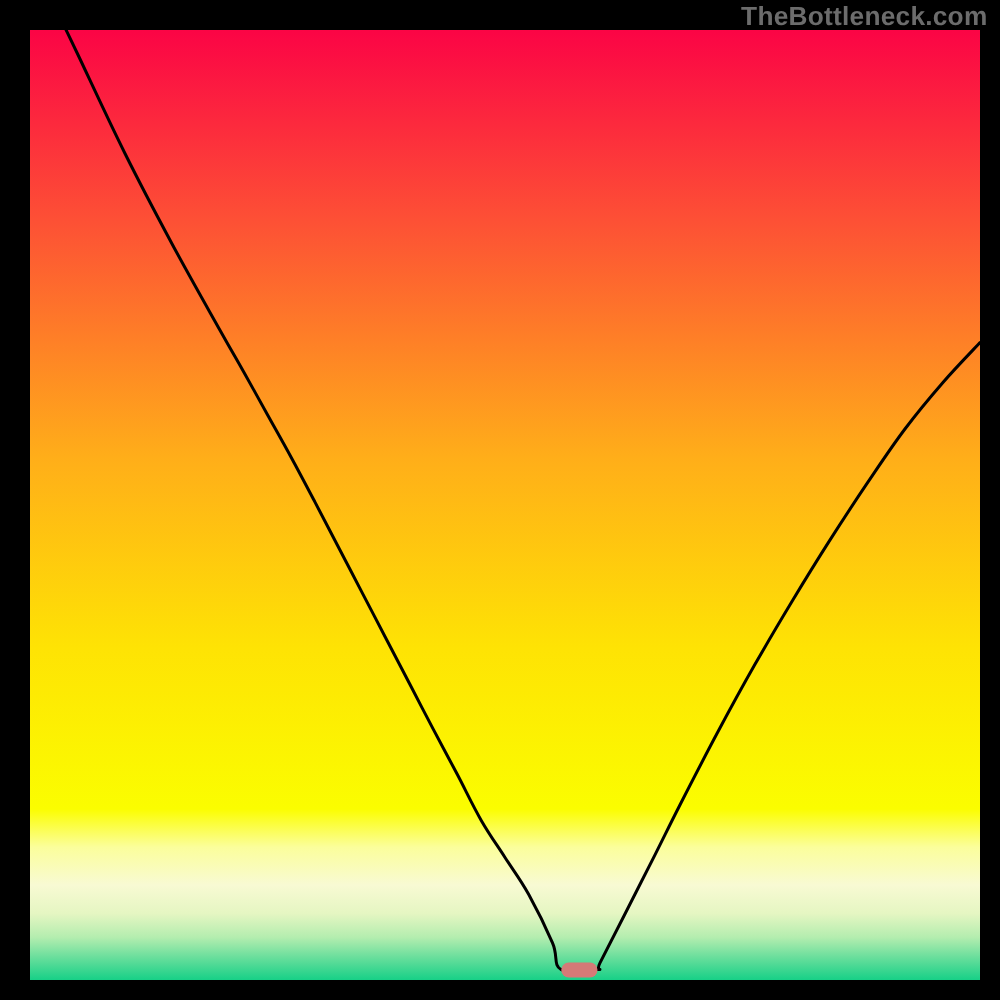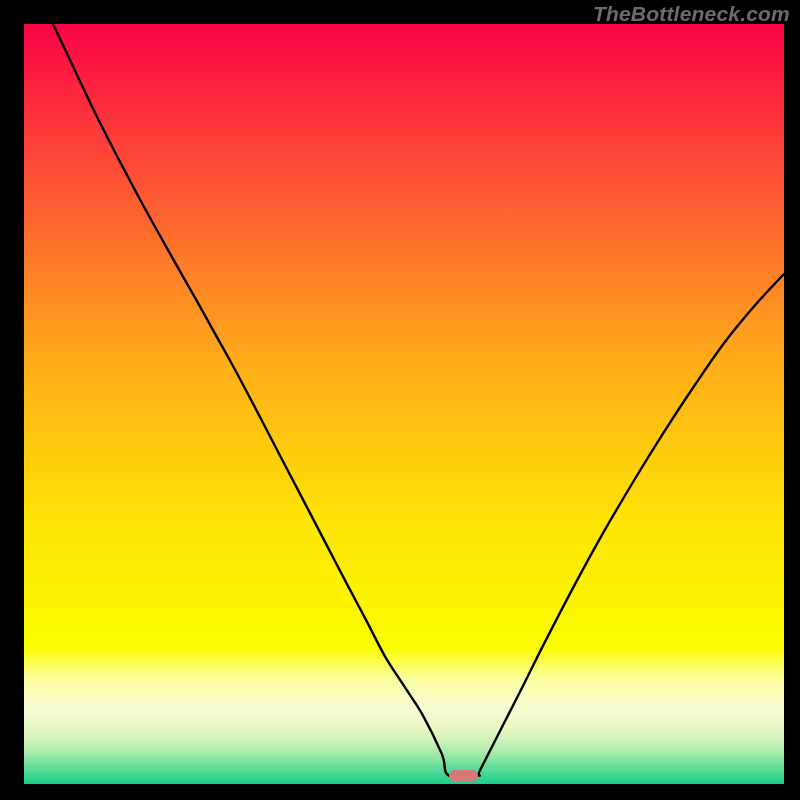--- a/index.html
+++ b/index.html
@@ -10,21 +10,20 @@
     background: #000;
     overflow: hidden;
   }
   .frame {
     position: absolute;
     left: 0;
     top: 0;
     width: 800px;
     height: 800px;
     background: #000;
-    font-style: italic;
   }
   .plot-area {
     position: absolute;
     left: 24px;
     top: 24px;
     width: 760px;
     height: 760px;
     overflow: hidden;
   }
   .gradient {

